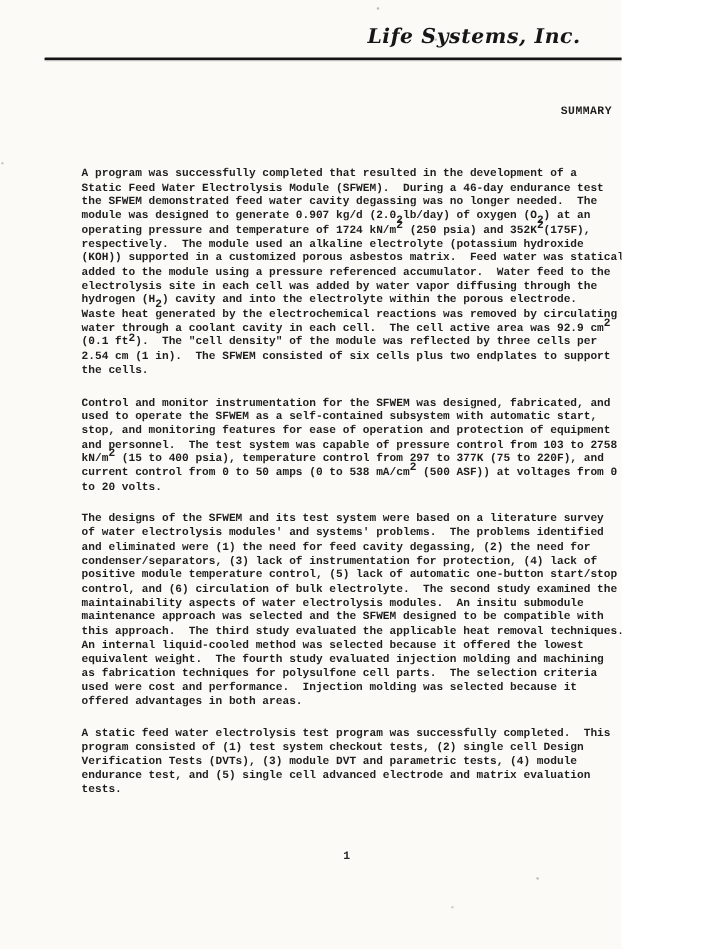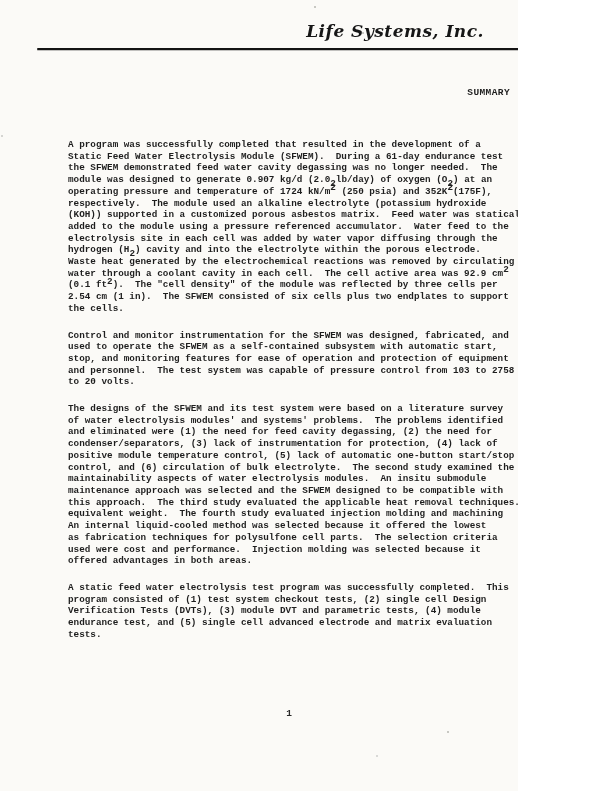--- a/index.html
+++ b/index.html
@@ -98,54 +98,56 @@
 
   <div class="header-rule"></div>
 
   <div class="pen-mark"></div>
 
   <div class="doc-title">SUMMARY</div>
 
   <div class="body-text">
       <div class="para">
         <div class="line">A program was successfully completed that resulted in the development of a</div>
-        <div class="line">Static Feed Water Electrolysis Module (SFWEM).  During a 61-day endurance test</div>
+        <div class="line">Static Feed Water Electrolysis Module (SFWEM).  During a 46-day endurance test</div>
         <div class="line">the SFWEM demonstrated feed water cavity degassing was no longer needed.  The</div>
         <div class="line">module was designed to generate 0.907 kg/d (2.0<span class="sub">2</span>lb/day) of oxygen (O<span class="sub">2</span>) at an</div>
         <div class="line">operating pressure and temperature of 1724 kN/m<span class="sup">2</span> (250 psia) and 352K<span class="sup">2</span>(175F),</div>
         <div class="line">respectively.  The module used an alkaline electrolyte (potassium hydroxide</div>
         <div class="line">(KOH)) supported in a customized porous asbestos matrix.  Feed water was statically</div>
         <div class="line">added to the module using a pressure referenced accumulator.  Water feed to the</div>
         <div class="line">electrolysis site in each cell was added by water vapor diffusing through the</div>
         <div class="line">hydrogen (H<span class="sub">2</span>) cavity and into the electrolyte within the porous electrode.</div>
         <div class="line">Waste heat generated by the electrochemical reactions was removed by circulating</div>
         <div class="line">water through a coolant cavity in each cell.  The cell active area was 92.9 cm<span class="sup">2</span></div>
         <div class="line">(0.1 ft<span class="sup">2</span>).  The "cell density" of the module was reflected by three cells per</div>
         <div class="line">2.54 cm (1 in).  The SFWEM consisted of six cells plus two endplates to support</div>
         <div class="line">the cells.</div>
       </div>
       <div class="para">
         <div class="line">Control and monitor instrumentation for the SFWEM was designed, fabricated, and</div>
         <div class="line">used to operate the SFWEM as a self-contained subsystem with automatic start,</div>
         <div class="line">stop, and monitoring features for ease of operation and protection of equipment</div>
         <div class="line">and personnel.  The test system was capable of pressure control from 103 to 2758</div>
+        <div class="line">kN/m<span class="sup">2</span> (15 to 400 psia), temperature control from 297 to 377K (75 to 220F), and</div>
+        <div class="line">current control from 0 to 50 amps (0 to 538 mA/cm<span class="sup">2</span> (500 ASF)) at voltages from 0</div>
         <div class="line">to 20 volts.</div>
       </div>
       <div class="para">
         <div class="line">The designs of the SFWEM and its test system were based on a literature survey</div>
         <div class="line">of water electrolysis modules' and systems' problems.  The problems identified</div>
         <div class="line">and eliminated were (1) the need for feed cavity degassing, (2) the need for</div>
         <div class="line">condenser/separators, (3) lack of instrumentation for protection, (4) lack of</div>
         <div class="line">positive module temperature control, (5) lack of automatic one-button start/stop</div>
         <div class="line">control, and (6) circulation of bulk electrolyte.  The second study examined the</div>
         <div class="line">maintainability aspects of water electrolysis modules.  An insitu submodule</div>
         <div class="line">maintenance approach was selected and the SFWEM designed to be compatible with</div>
         <div class="line">this approach.  The third study evaluated the applicable heat removal techniques.</div>
+        <div class="line">An internal liquid-cooled method was selected because it offered the lowest</div>
         <div class="line">equivalent weight.  The fourth study evaluated injection molding and machining</div>
-        <div class="line">An internal liquid-cooled method was selected because it offered the lowest</div>
         <div class="line">as fabrication techniques for polysulfone cell parts.  The selection criteria</div>
         <div class="line">used were cost and performance.  Injection molding was selected because it</div>
         <div class="line">offered advantages in both areas.</div>
       </div>
       <div class="para">
         <div class="line">A static feed water electrolysis test program was successfully completed.  This</div>
         <div class="line">program consisted of (1) test system checkout tests, (2) single cell Design</div>
         <div class="line">Verification Tests (DVTs), (3) module DVT and parametric tests, (4) module</div>
         <div class="line">endurance test, and (5) single cell advanced electrode and matrix evaluation</div>
         <div class="line">tests.</div>

